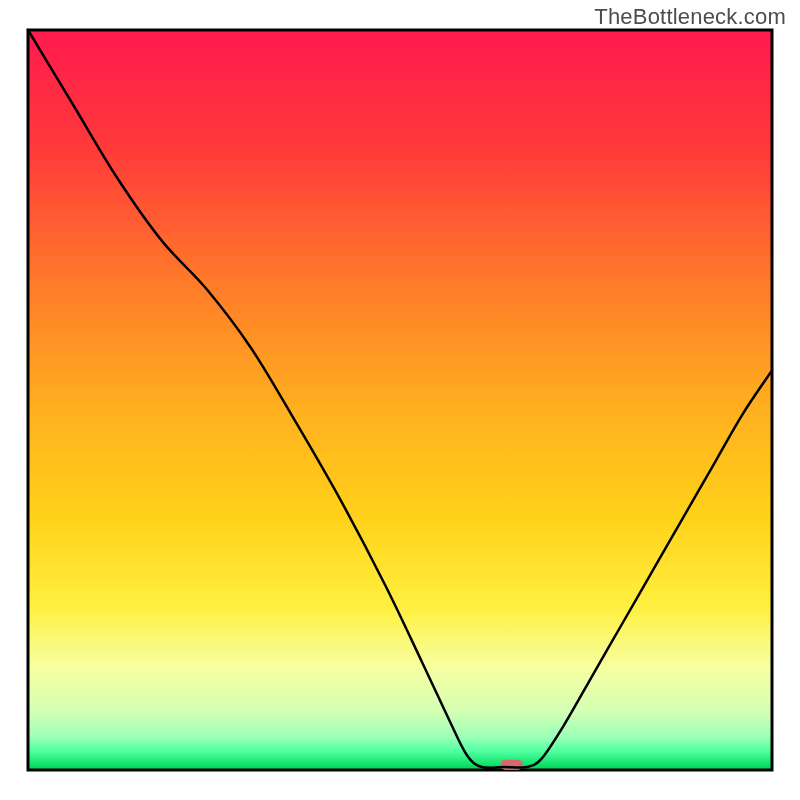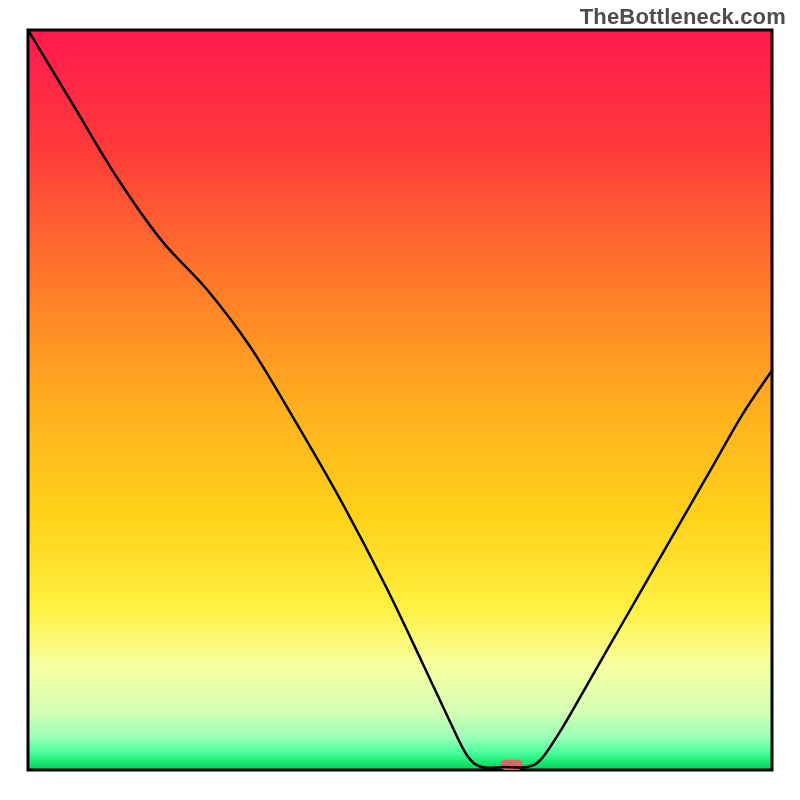--- a/index.html
+++ b/index.html
@@ -15,21 +15,21 @@
     position: relative;
     width: 800px;
     height: 800px;
   }
   .watermark {
     position: absolute;
     top: 4px;
     right: 14px;
     color: #4d4d4d;
     font-size: 22px;
-    font-weight: 700;
+    font-weight: 400;
     letter-spacing: 0.2px;
     z-index: 5;
   }
   svg.plot {
     position: absolute;
     top: 0;
     left: 0;
   }
 </style>
 </head>

